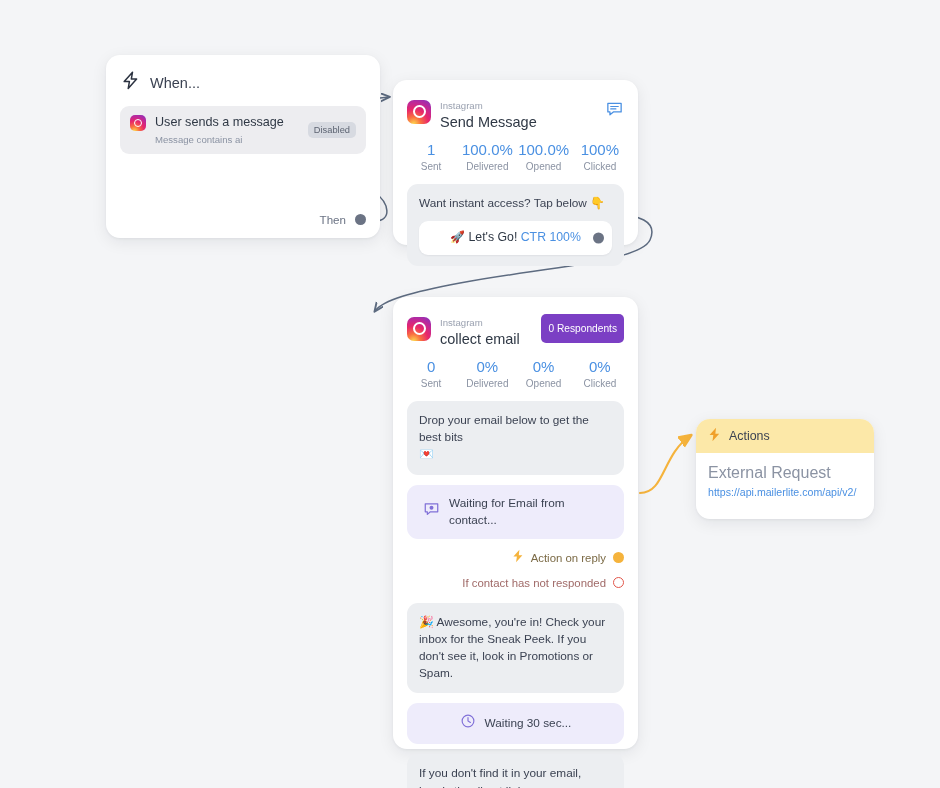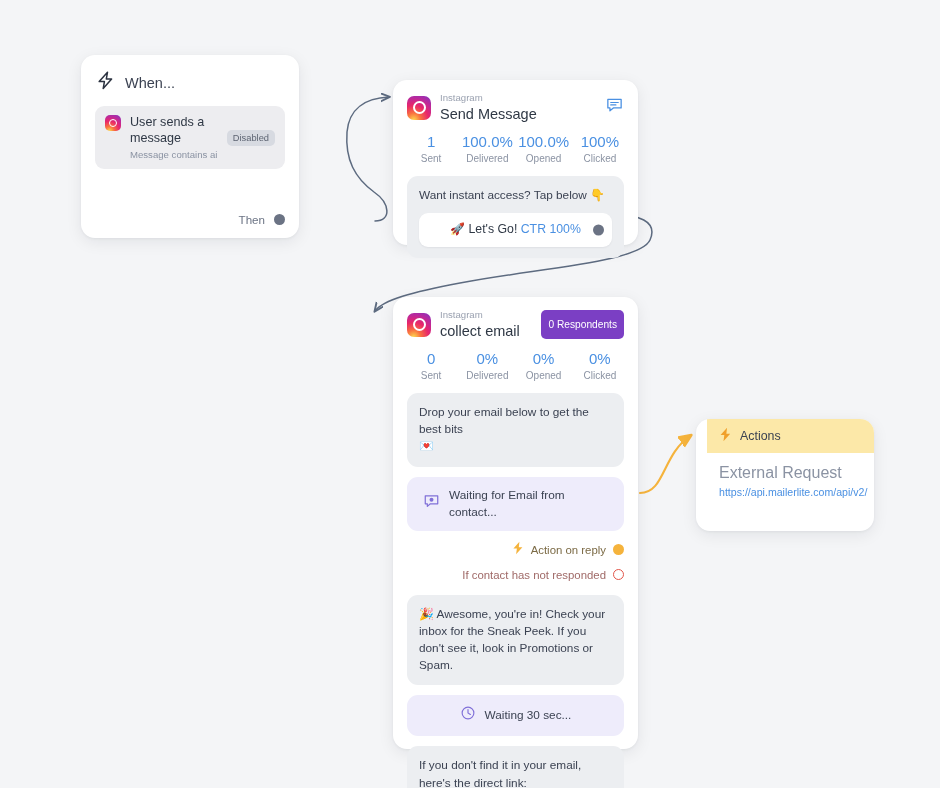--- a/index.html
+++ b/index.html
@@ -14,21 +14,21 @@
   svg.wires { position: absolute; inset: 0; width: 940px; height: 788px; pointer-events: none; }
 
   .card {
     position: absolute;
     background: #ffffff;
     border-radius: 14px;
     box-shadow: 0 4px 16px rgba(16,24,40,.08), 0 1px 3px rgba(16,24,40,.05);
   }
 
   
-  #trigger-card { left: 81px; top: 55px; width: 218px; height: 183px; padding: 14px 14px 0 14px; }
+  #trigger-card { left: 106px; top: 55px; width: 274px; height: 183px; padding: 14px 14px 0 14px; }
   .when-row { display: flex; align-items: center; gap: 11px; padding: 2px 0 12px 2px; }
   .when-label { font-size: 14.5px; color: #3b4252; }
   .trigger-row {
     display: flex; align-items: flex-start; gap: 9px;
     border-radius: 9px; padding: 9px 10px; margin-bottom: 8px; position: relative;
   }
   .trigger-row.green { background: #ddf2e3; }
   .trigger-row.grey  { background: #ededf0; }
   .trigger-texts { flex: 1; min-width: 0; }
   .trigger-title { font-size: 12.6px; color: #2f3845; line-height: 1.25; }
@@ -50,21 +50,21 @@
   .ig::after {
     content: ""; width: 9px; height: 9px; border-radius: 50%;
     border: 2px solid #ffffff;
   }
   .ig.sm { width: 16px; height: 16px; border-radius: 5px; }
   .ig.sm::after { width: 6px; height: 6px; border-width: 1.6px; }
 
   
   .flow-head { display: flex; align-items: center; gap: 9px; padding: 13px 14px 0 14px; }
   .flow-head .titles { flex: 1; min-width: 0; }
-  .flow-plat { font-size: 9.6px; color: #9aa1b0; line-height: 1.1; }
+  .flow-plat { font-size: 9.6px; color: #9aa1b0; line-height: 1.1; margin-top: 8px; }
   .flow-name { font-size: 14.5px; color: #2f3845; line-height: 1.25; margin-top: 1px; }
 
   .stats { display: flex; padding: 10px 10px 2px 10px; }
   .stat { flex: 1; text-align: center; }
   .stat .v { font-size: 15px; color: #4a90e2; line-height: 1.15; }
   .stat .k { font-size: 10px; color: #8b93a3; margin-top: 3px; }
 
   .bubble {
     margin: 10px 14px 0 14px; background: #eceef1; border-radius: 11px;
     padding: 11px 12px; font-size: 11.8px; color: #3b4252; line-height: 1.45;
@@ -85,21 +85,21 @@
   .rowline { display: flex; align-items: center; justify-content: flex-end; gap: 7px; padding: 10px 14px 0 14px; }
   .rowline .txt { font-size: 11.4px; }
   .txt.amber { color: #7b6a45; }
   .txt.redish { color: #a06a68; }
   .dot-amber { width: 11px; height: 11px; border-radius: 50%; background: #f5b33c; }
   .ring-red { width: 11px; height: 11px; border-radius: 50%; border: 1.8px solid #e2564a; }
 
   .link { color: #4a90e2; word-break: break-all; }
 
   
-  #actions-card { left: 696px; top: 419px; width: 178px; height: 112px; overflow: hidden; padding-left: 11px; }
+  #actions-card { left: 696px; top: 419px; width: 178px; height: 100px; overflow: hidden; }
   .actions-head {
     background: #fce8a8; padding: 8px 12px; display: flex; align-items: center; gap: 8px;
     font-size: 12.4px; color: #3b4252;
   }
   .actions-body { padding: 11px 12px; }
   .ext-label { font-size: 16px; color: #8b93a3; }
   .ext-link { font-size: 10.6px; color: #4a90e2; margin-top: 4px; }
 
   .emoji { font-size: 12px; }
 </style>

